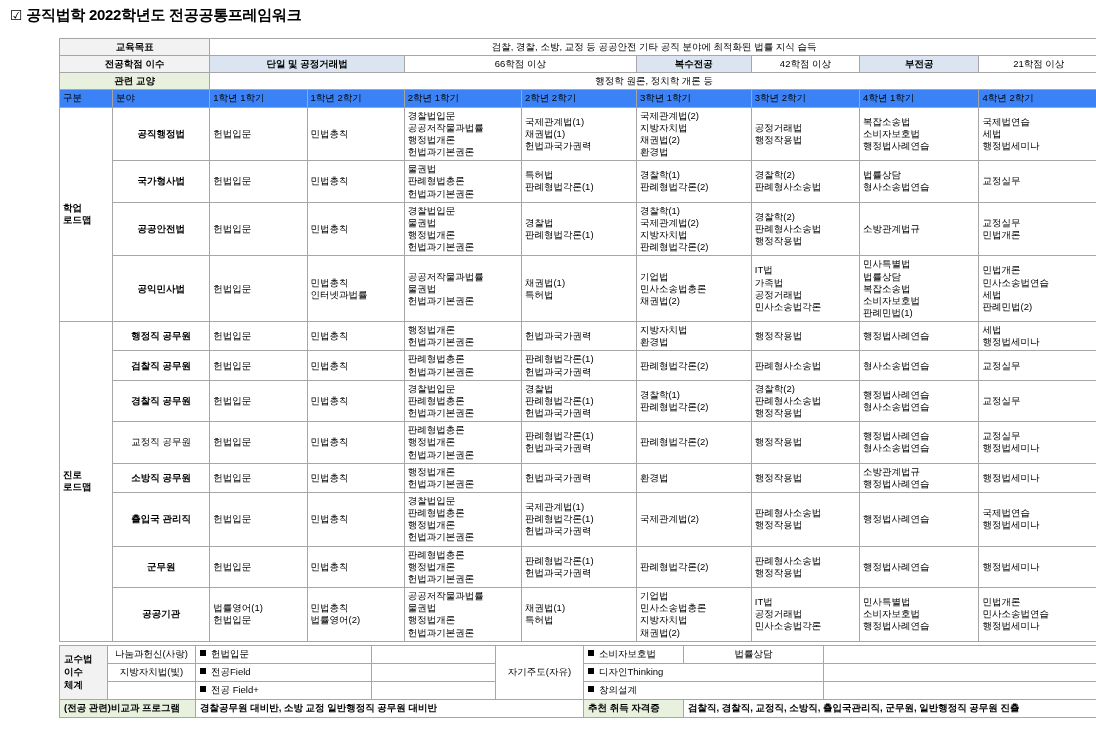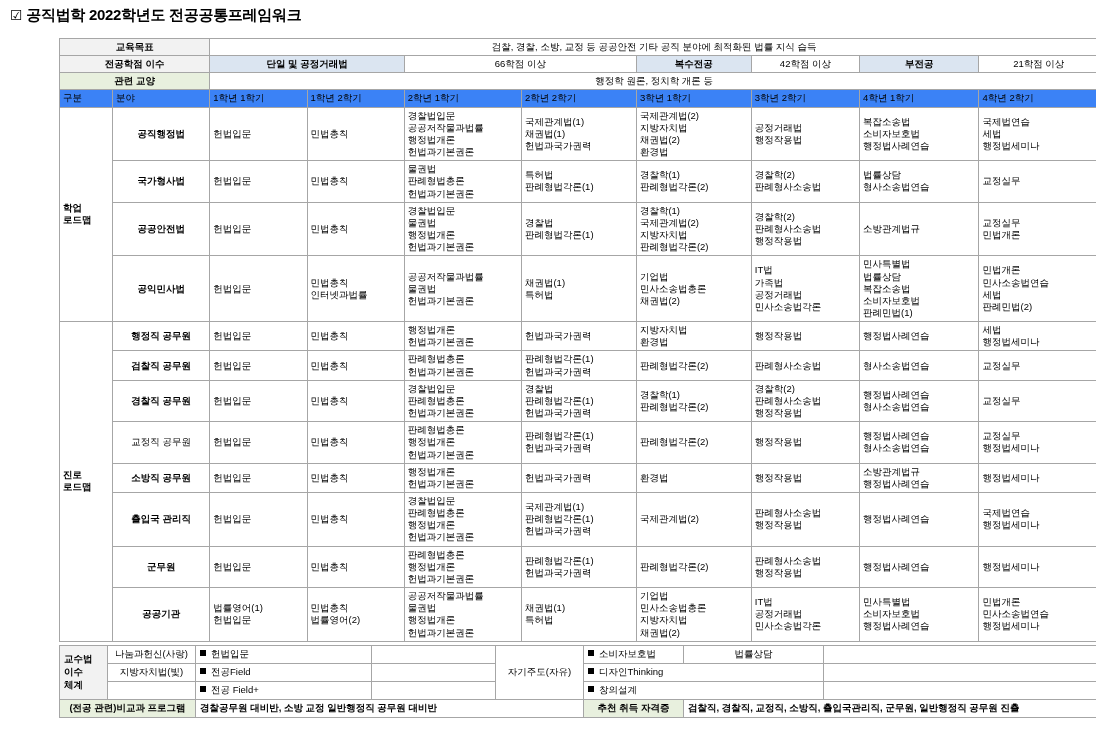--- a/index.html
+++ b/index.html
@@ -17,21 +17,21 @@
   .lbl3{background:#f2f2f2;text-align:center;font-weight:bold;}
   .rowhead{text-align:left;font-weight:bold;background:#ffffff;border-radius:17px;}
   .sidehead{text-align:left;font-weight:bold;background:#f2f2f2;}
   .cell{vertical-align:top;padding:3px 4px;}
   .cell div{white-space:nowrap;}
   .bottom{position:absolute;left:30px;top:645px;width:1040px;font-size:9.5px;}
   .bottom td{border:1px solid #a6a6a6;padding:2px 4px;vertical-align:middle;}
   .bul{padding-left:4px;}
   .bul span.sq{display:inline-block;width:6px;height:6px;background:#000;margin-right:5px;vertical-align:1px;}
   .last td{font-weight:bold;}
-  .lastlbl{background:#e8f0de;text-align:center;font-weight:bold;}
+  .lastlbl{background:#e8f0de;text-align:left;font-weight:bold;}
 </style>
 </head>
 <body>
 
 <div class="page">
 
   <div class="title">
     <span class="chk">☑</span><span>공직법학  2022학년도  전공공통프레임워크</span>
   </div>
 

